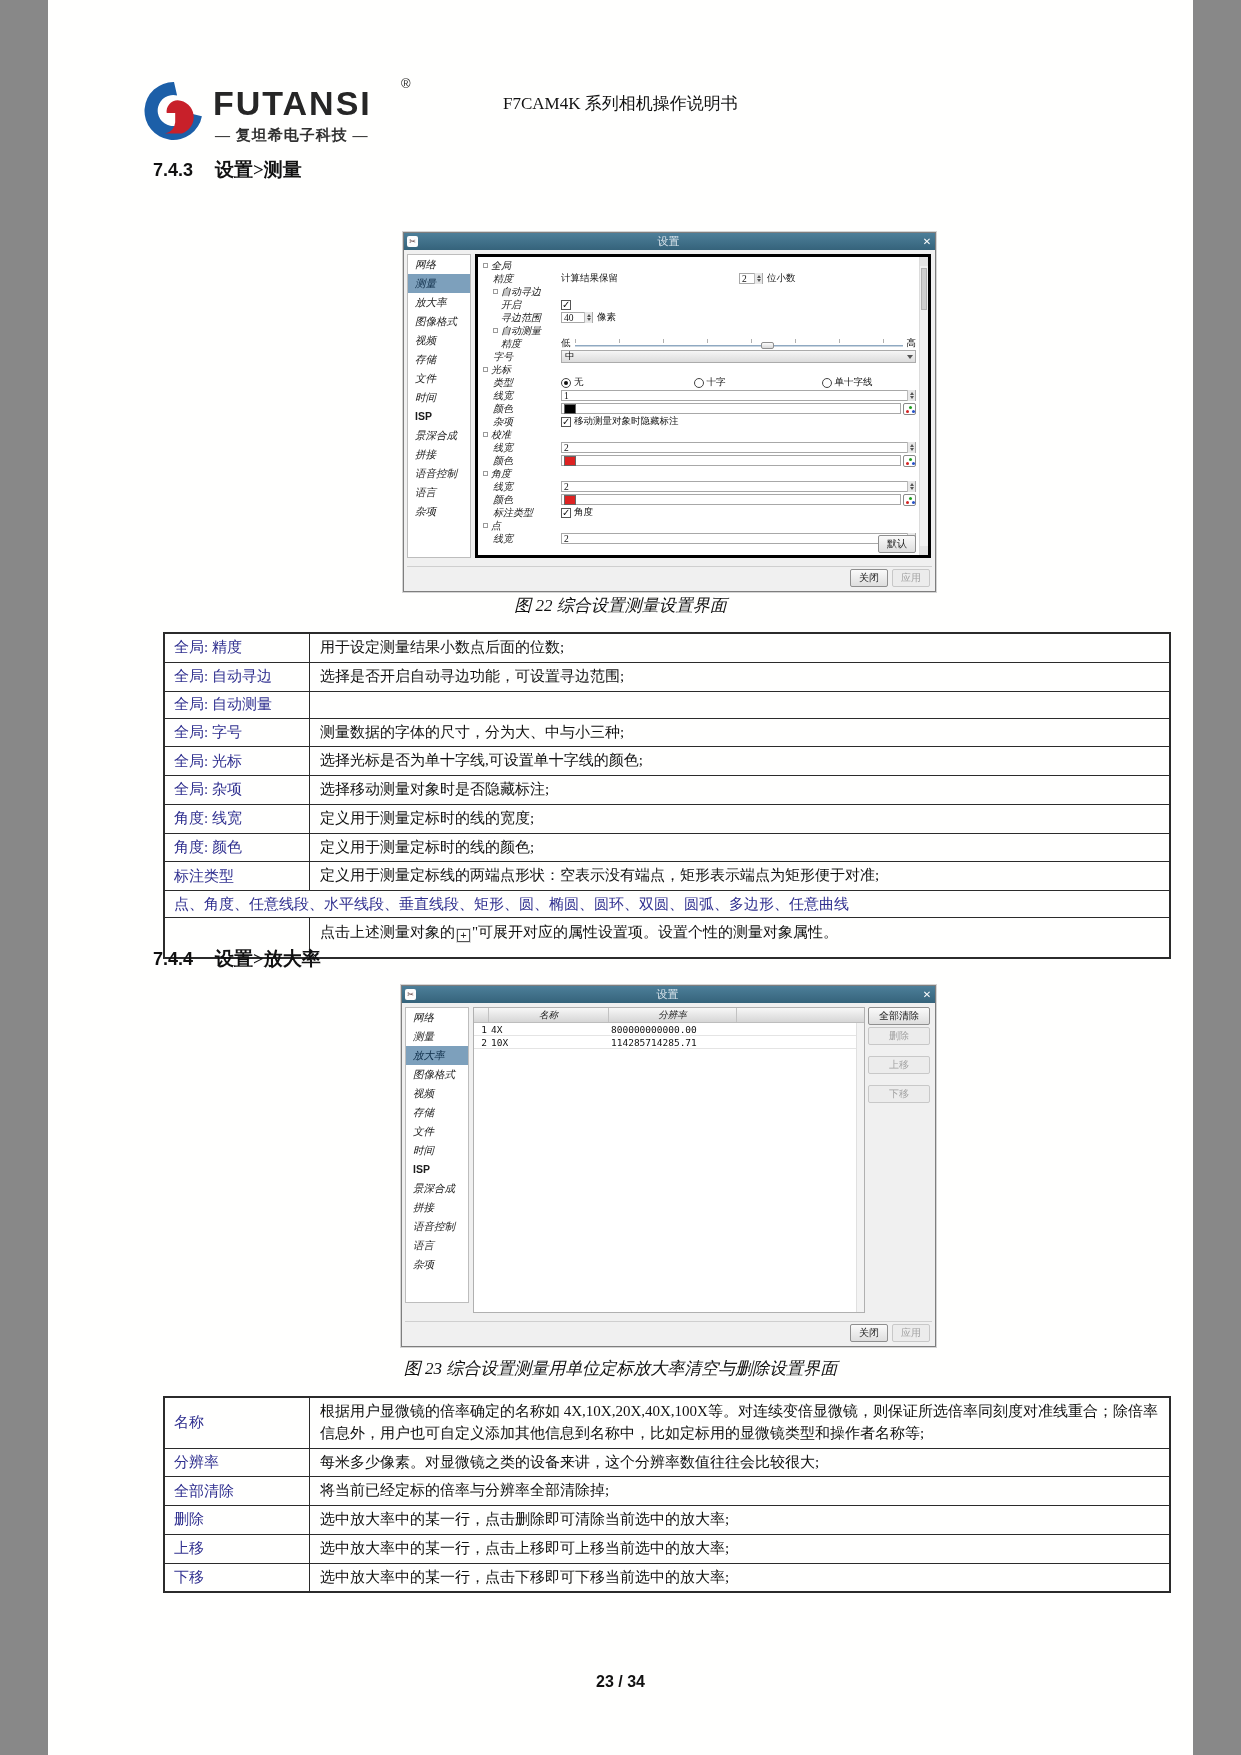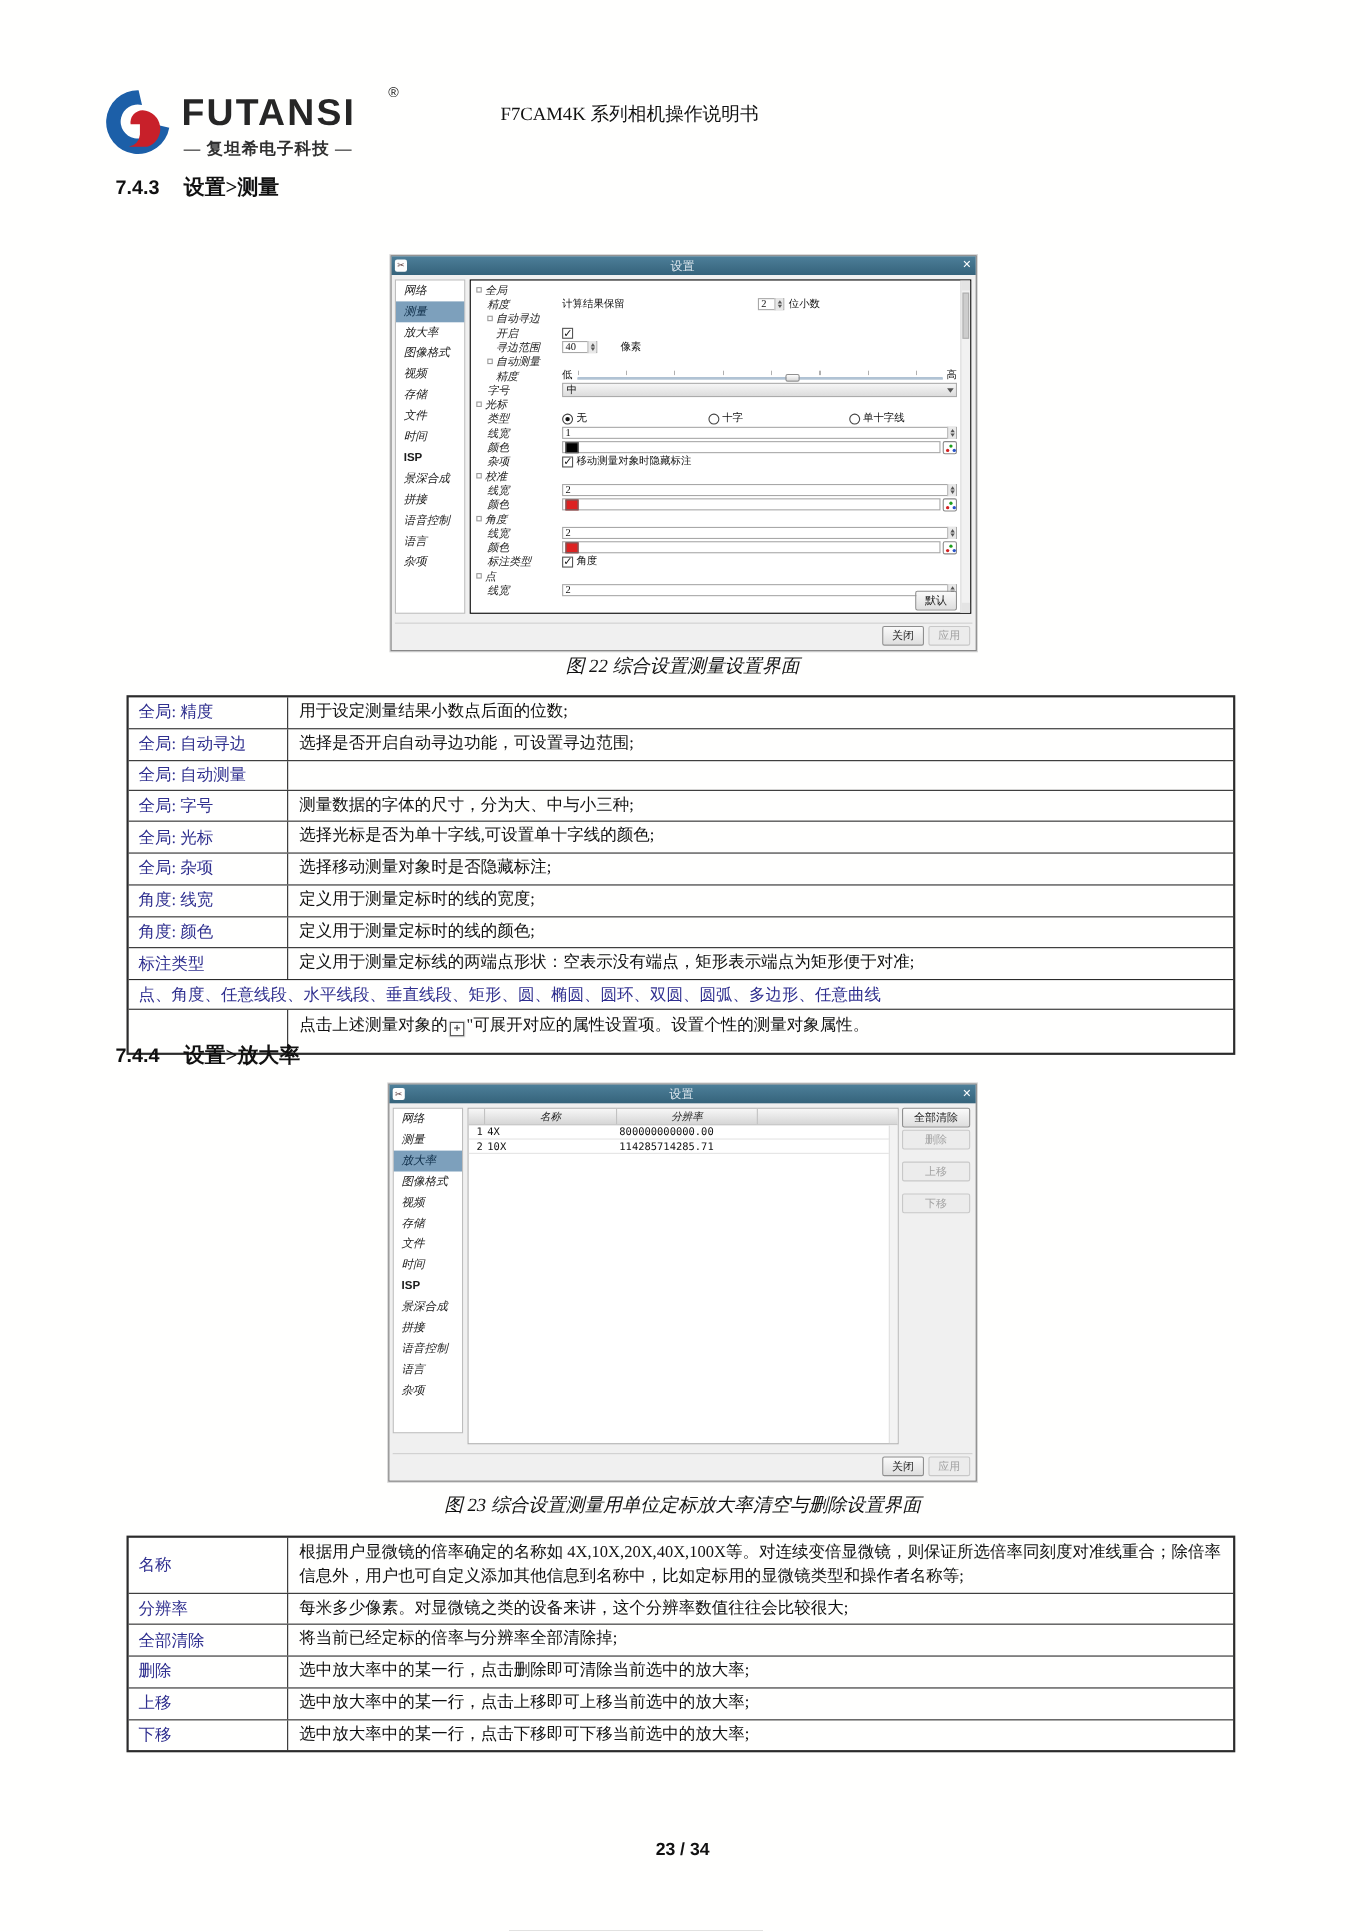--- a/index.html
+++ b/index.html
@@ -1,17 +1,17 @@
 <!DOCTYPE html>
 <html><head>
 <meta charset="utf-8">
 <style>
   * { margin:0; padding:0; box-sizing:border-box; }
   body { background:#888; font-family:"Liberation Serif","DejaVu Serif",serif; }
-  .page { position:relative; width:1241px; height:1755px; margin:0 auto; background:#fffffe; overflow:hidden;padding-left:39px; }
+  .page { position:relative; width:1145px; height:1755px; margin:0 auto; background:#fffffe; overflow:hidden;padding-left:39px; }
 
   
   .hdr-logo { position:absolute; left:95px; top:76px; width:240px; height:80px; }
   .logo-mark { position:absolute; left:0; top:4px; width:62px; height:62px; }
   .logo-text { position:absolute; left:70px; top:8px; font-family:"Liberation Sans",sans-serif; font-weight:bold; font-size:34px; letter-spacing:2px; color:#262626; }
   .logo-reg { position:absolute; left:258px; top:0px; font-size:13px; color:#262626; font-family:"Liberation Sans",sans-serif;}
   .logo-tag { position:absolute; left:72px; top:50px; font-size:15px; color:#303030; font-weight:bold; letter-spacing:1px; }
   .doc-title { position:absolute; left:455px; top:92px; font-size:17px; color:#111; }
 
   
@@ -34,21 +34,21 @@
   .sitem { height:19px; line-height:19px; padding-left:7px; font-size:10.5px; color:#1c1c1c; font-family:"Liberation Serif",serif; font-style:italic; white-space:nowrap; }
   .sitem.sel { background:#7da0bc; color:#0d2c47; font-style:italic; }
   .sitem.plain { font-style:normal; font-weight:bold; font-family:"Liberation Sans",sans-serif; }
   .btn { display:inline-block; background:linear-gradient(#fafafa,#dedede); border:1px solid #8f8f8f; border-radius:2px; font-size:10px; color:#222; text-align:center; padding:1px 8px; }
   .btn.dis { background:#ececec; border-color:#c8c8c8; color:#a2a2a2; }
   .botbar { position:absolute; left:3px; right:3px; bottom:3px; height:22px; border-top:1px solid #cfcfcf; display:flex; justify-content:flex-end; align-items:center; gap:4px; padding-right:2px; }
 
   
   .d1 { left:355px; top:232px; width:533px; height:360px; }
   .d1 .sbar { height:304px; }
-  .main1 { position:absolute; left:71px; top:21px; right:4px; bottom:33px; background:#fff; border:1px solid #000000; overflow:hidden; }
+  .main1 { position:absolute; left:71px; top:21px; right:4px; bottom:33px; background:#fff; border:3px solid #000000; overflow:hidden; }
   .sb { position:absolute; right:0; top:0; bottom:0; width:9px; background:#f1f1f1; border-left:1px solid #dcdcdc; }
   .sb .thumb { position:absolute; left:1px; right:1px; top:11px; height:42px; background:#cdcdcd; border:1px solid #b0b0b0; }
   .sb .ar { position:absolute; left:0; right:0; height:9px; background:#e4e4e4; }
   .sb .ar.b { bottom:0; }
   .tree { position:absolute; left:0; top:2px; right:10px; }
   .trow { position:relative; height:13px; display:flex; align-items:center; font-size:10px; color:#1a1a1a; font-family:"Liberation Serif",serif; font-style:italic; white-space:nowrap; }
   .i0 { padding-left:5px; } .i1 { padding-left:15px; } .i2 { padding-left:23px; }
   .gmk { display:inline-block; width:5px; height:5px; border:1px solid #9a9a9a; background:#fff; margin-right:3px; flex:none; }
   .tctl { position:absolute; left:83px; right:2px; top:0; bottom:0; display:flex; align-items:center; font-style:normal; font-family:Liberation Serif, serif; }
   .fld { background:#fff; border:1px solid #a8a8a8; height:11px; display:flex; align-items:center; font-size:9.5px; padding-left:2px; color:#111; }
@@ -183,21 +183,21 @@
         <div class="trow i2">
             <span>寻边范围</span>
           <div class="tctl">
             <div class="fld" style="width:32px;">
                 <span>40</span>
                 <span class="spin">
                   <i class="u"></i>
                   <i class="d"></i>
                 </span>
               </div>
-            <span class="gaptxt" style="margin-left:21px;">像素</span>
+            <span class="gaptxt" style="margin-left:4px;">像素</span>
           </div>
         </div>
         <div class="trow i1">
             <span class="gmk"></span>
             <span>自动测量</span>
           </div>
         <div class="trow i2">
             <span>精度</span>
           <div class="tctl">
             <div class="slider">

